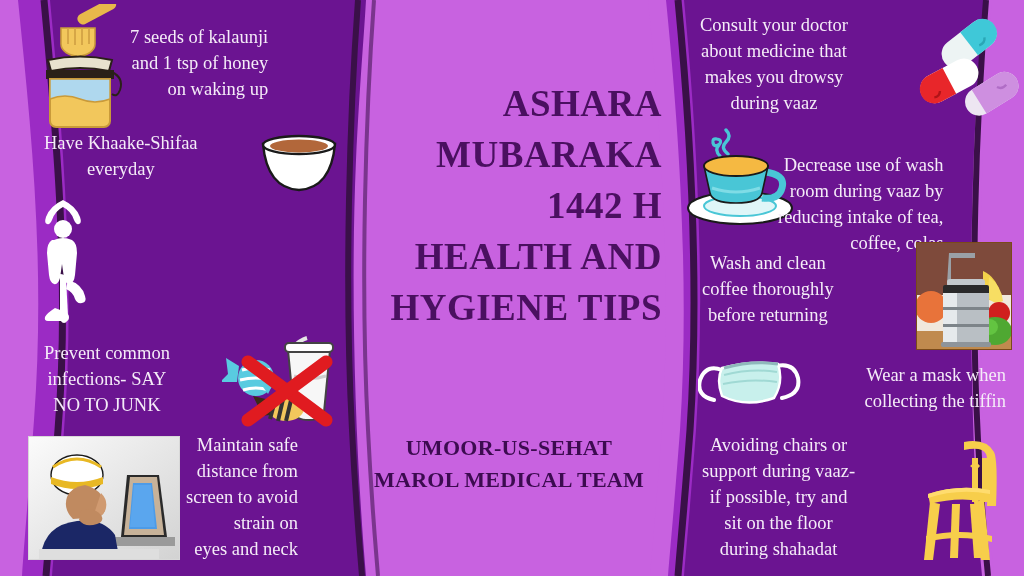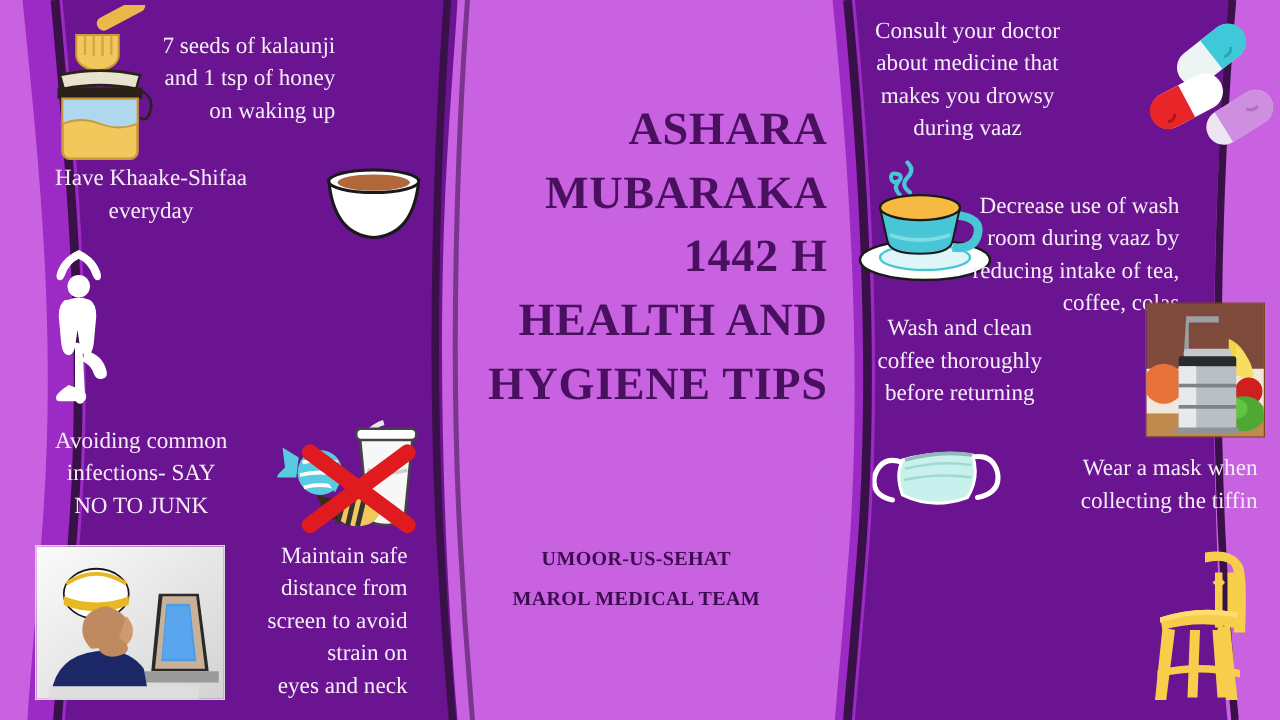--- a/index.html
+++ b/index.html
@@ -50,21 +50,21 @@
     letter-spacing: 0.5px;
     white-space: pre-line;
   }
   .center-sub {
     position: absolute;
     left: 356px; top: 432px; width: 306px;
     text-align: center;
     color: #3C0B50;
     font-family: "Liberation Serif", serif;
     font-weight: 700;
-    font-size: 16px;
+    font-size: 22px;
     line-height: 32px;
     letter-spacing: 0.3px;
     white-space: pre-line;
   }
 
   
   .photo { position: absolute; overflow: hidden; }
 </style>
 </head>
 <body>
@@ -143,21 +143,21 @@
         <circle cx="39" cy="33" r="9"></circle>
         <path d="M30 44 q9 -4 18 0 q5 3 5 13 l-2 22 q-1 8 -5 9 q-4 1 -6 -6 l-2 -14 l-2 14 q-2 7 -6 6 q-4 -1 -5 -9 l-2 -22 q0 -10 5 -13 Z"></path>
         <path d="M36 78 q5 0 6 4 l2 38 q0 7 -4 7 q-4 0 -4 -7 Z"></path>
         <path d="M44 84 q14 4 17 16 q2 6 -3 7 q-5 1 -7 -4 q-2 -7 -9 -10 Z"></path>
         <path d="M31 112 q-8 5 -10 9 q-1 4 3 4 h18 q3 0 3 -4 q0 -4 -6 -6 Z"></path>
       </g>
     </svg>
   </div>
 
   <div class="tip" style="left:44px; top:340px; width:200px;">
-    <div class="tip-text left-al">Avoiding common
+    <div class="tip-text left-al">Prevent common
 infections- SAY
 NO TO JUNK</div>
   </div>
   <div class="icon-box" style="left:222px; top:332px; width:120px; height:100px;">
     <svg viewBox="0 0 120 100" width="120" height="100">
 
       <path d="M70 16 q8 -8 15 -10" stroke="#E6E6E6" stroke-width="4" fill="none"></path>
       <path d="M66 18 h42 l-6 62 q-1 8 -15 8 q-14 0 -15 -8 Z" fill="#F7F7F7" stroke="#444" stroke-width="2"></path>
       <rect x="63" y="11" width="48" height="9" rx="4" fill="#FFFFFF" stroke="#444" stroke-width="2"></rect>
       <path d="M72 44 q16 5 32 0" stroke="#CFCFCF" stroke-width="3" fill="none"></path>
@@ -198,21 +198,21 @@
 
       <path d="M56 48 q16 4 20 18 q2 10 -6 14 l-26 2 q-10 -10 -6 -22 q4 -10 18 -12 Z" fill="#C08A60"></path>
       <path d="M72 56 q8 8 4 18 q-4 8 -12 6" fill="#D09A70"></path>
 
       <path d="M12 118 q4 -30 36 -34 q26 -3 38 14 l4 22 Z" fill="#1B2766"></path>
 
       <path d="M52 74 q14 -4 20 4 q4 6 -4 9 q-12 4 -18 -4 Z" fill="#C08A60"></path>
       <rect x="10" y="112" width="120" height="12" fill="#DEDEDE"></rect>
     </svg>
   </div>
-  <div class="tip" style="left:186px; top:432px; width:155px;margin-left:28px;">
+  <div class="tip" style="left:186px; top:432px; width:155px;">
     <div class="tip-text right-al">Maintain  safe
 distance from
 screen to avoid
 strain on
 eyes and neck</div>
   </div>
 
   <div class="tip" style="left:700px; top:12px; width:215px;">
     <div class="tip-text left-al">Consult your doctor
 about medicine that
@@ -306,20 +306,27 @@
       <path d="M26 17 q28 -7 53 -3" stroke="#A0D9D4" stroke-width="2" fill="none"></path>
       <path d="M25 26 q28 -6 54 -2" stroke="#A0D9D4" stroke-width="2" fill="none"></path>
       <path d="M26 10 q28 -8 54 -4" stroke="#8FB9BB" stroke-width="3" fill="none"></path>
     </svg>
   </div>
   <div class="tip" style="left:806px; top:362px; width:200px;justify-content:flex-end;">
     <div class="tip-text right-al">Wear a mask when
 collecting the tiffin</div>
   </div>
 
+  <div class="tip" style="left:702px; top:432px; width:215px;">
+    <div class="tip-text left-al">Avoiding chairs or
+support during vaaz-
+if possible, try and
+sit on the floor
+during shahadat</div>
+  </div>
   <div class="icon-box" style="left:912px; top:436px; width:100px; height:130px;">
     <svg viewBox="0 0 100 130" width="100" height="130">
       <g fill="#F7CE4B">
 
         <path d="M52 6 q22 -4 30 10 q4 8 2 54 h-9 q2 -46 -1 -52 q-4 -8 -22 -4 Z"></path>
         <path d="M60 22 h6 v44 h-6 Z"></path>
         <path d="M70 22 h6 v44 h-6 Z"></path>
         <path d="M58 30 q6 -6 10 0 q-4 6 -10 0 Z"></path>
 
         <path d="M16 58 q30 -10 62 -4 l-2 12 q-30 -6 -58 2 Z"></path>

